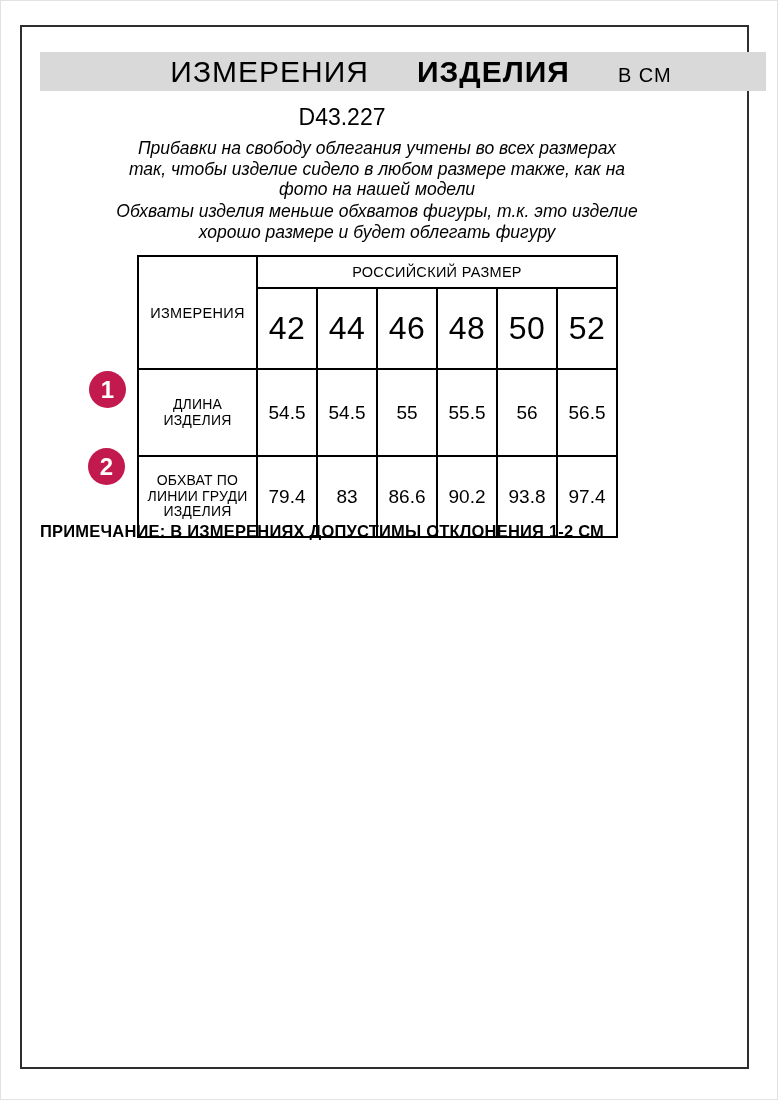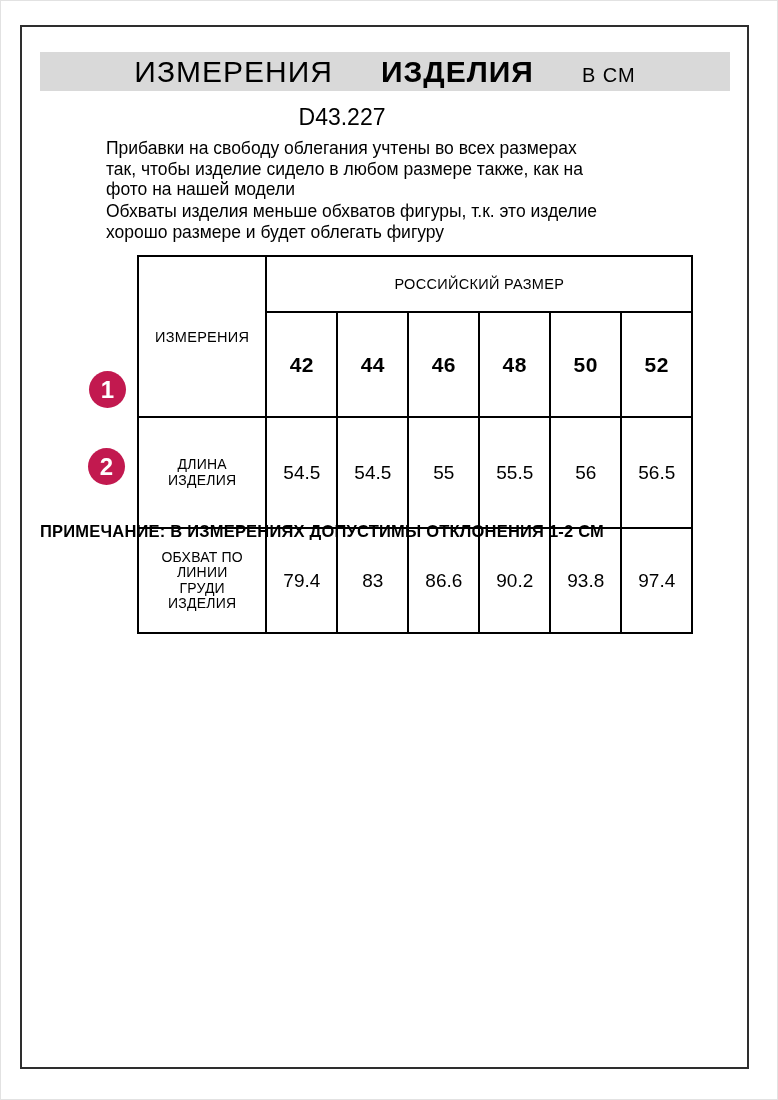--- a/index.html
+++ b/index.html
@@ -20,56 +20,59 @@
     box-sizing: border-box;
   }
   .header-bar {
     position: absolute;
     left: 40px; top: 52px;
     width: 690px; height: 39px;
     background: #d9d9d9;
     text-align: center;
     line-height: 39px;
     white-space: nowrap;
+    padding-left: 36px;
   }
   .header-bar .t-regular { font-size: 30px; font-weight: normal; letter-spacing: 1px; }
   .header-bar .t-bold    { font-size: 30px; font-weight: bold;   letter-spacing: 1px; margin: 0 48px; }
   .header-bar .t-units   { font-size: 20px; font-weight: normal; letter-spacing: 1px; }
   .article {
     position: absolute;
     left: 0; top: 104px; width: 684px;
     text-align: center;
     font-size: 23px;
   }
   .para {
     position: absolute;
-    left: 106px; width: 560px;
+    left: 97px; width: 560px;
+    text-align: center;
     font-size: 17.5px;
     line-height: 20.5px;
     white-space: pre-line;
+    font-style: italic;
   }
   .para-1 { top: 138px; }
   .para-2 { top: 201px; }
   table.size-table {
     position: absolute;
     left: 137px; top: 255px;
     border-collapse: collapse;
     table-layout: fixed;
   }
   table.size-table td {
     border: 2px solid #000;
     text-align: center;
     vertical-align: middle;
-    padding: 16px;
+    padding: 4px;
   }
   .col-label { width: 119px; }
   .col-size  { width: 60px; }
   .cell-measure-header { font-size: 14.5px; letter-spacing: 0.3px; }
   .cell-size-group { font-size: 14.5px; height: 22px; letter-spacing: 0.3px; }
-  .cell-size { font-size: 21px; font-weight: bold; height: 71px; letter-spacing: 0.5px; }
+  .cell-size { font-size: 32px; font-weight: normal; height: 71px; letter-spacing: 0.5px; }
   .row-body-1 td { height: 77px; }
   .row-body-2 td { height: 71px; }
   .cell-row-label { font-size: 14px; line-height: 15.5px; white-space: pre-line; letter-spacing: 0.2px; }
   .cell-value { font-size: 19px; margin-left: 28px; }
   .badge {
     position: absolute;
     width: 37px; height: 37px;
     border-radius: 50%;
     color: #fff;
     font-size: 24px;

